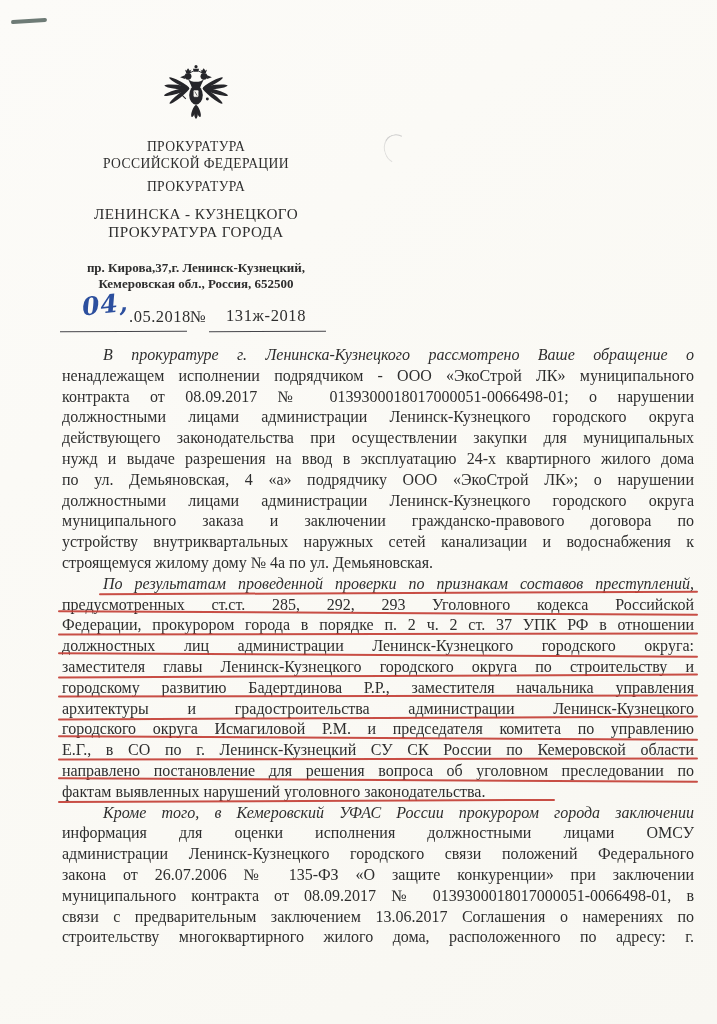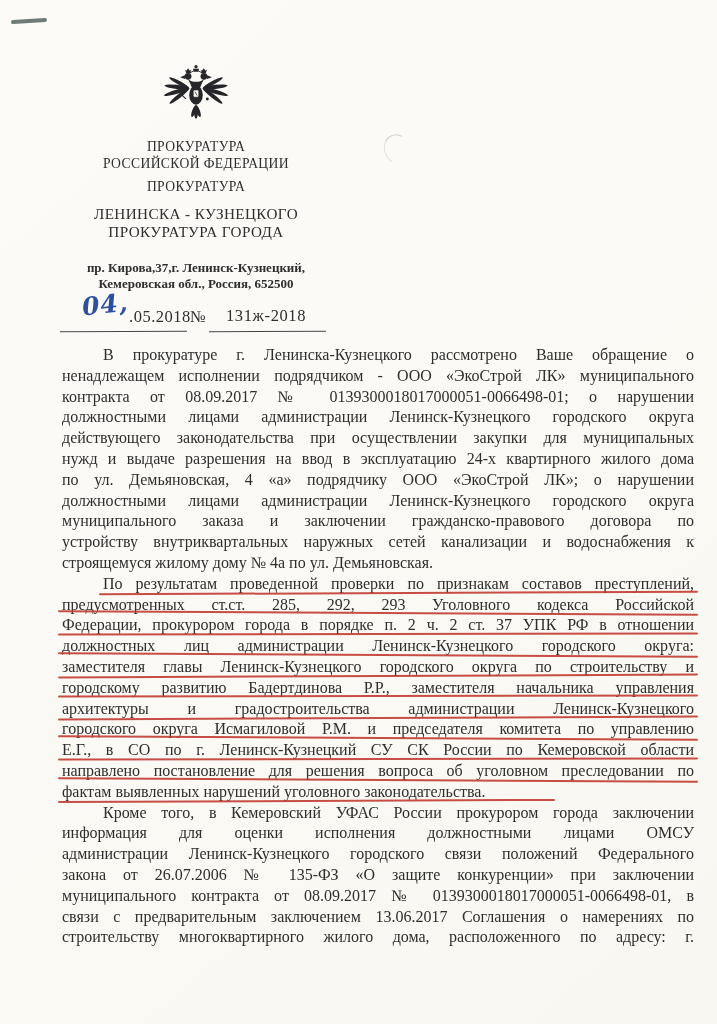--- a/index.html
+++ b/index.html
@@ -30,21 +30,21 @@
     font-size:25px;transform:rotate(-6deg);letter-spacing:1px;}
   .printed-date{position:absolute;left:67px;top:11px;letter-spacing:.5px;}
   .num-sign{position:absolute;left:128px;top:11px;}
   .ref-number{position:absolute;left:164px;top:10px;letter-spacing:.6px;}
   .rule{position:absolute;top:35px;height:1.4px;background:#45454a;}
   .rule-1{left:-2px;width:127px;transform:rotate(-.3deg);}
   .rule-2{left:147px;width:117px;transform:rotate(-.3deg);}
   
   .body{position:absolute;left:62px;top:345px;width:632px;font-size:16px;}
   .line{position:relative;line-height:20.8px;text-align:justify;text-align-last:justify;}
-  .line.first{text-indent:41px;}
+  .line.first{text-indent:41px;font-style:italic;}
   .line.end{text-align-last:left;}
   
   .p2 .line::after{content:"";position:absolute;left:-4px;right:-4px;bottom:.5px;height:2px;
     background:#c23b32;opacity:.9;border-radius:1px;transform:rotate(-.25deg);}
   .p2 .line:nth-child(2n)::after{transform:rotate(.3deg);bottom:1px;}
   .p2 .line:nth-child(3n)::after{transform:rotate(-.1deg);height:2.3px;}
   .p2 .line.first::after{left:37px;}
   .p2 .line.end::after{right:22%;}
 </style>
 </head>

